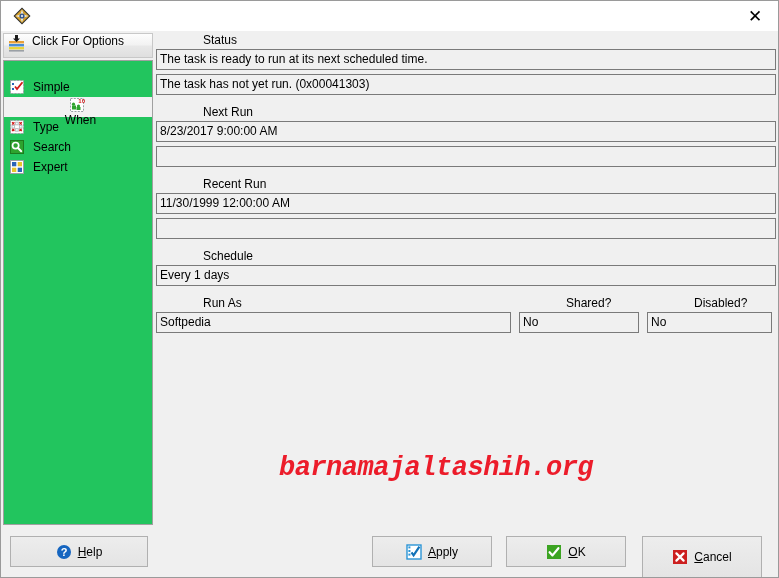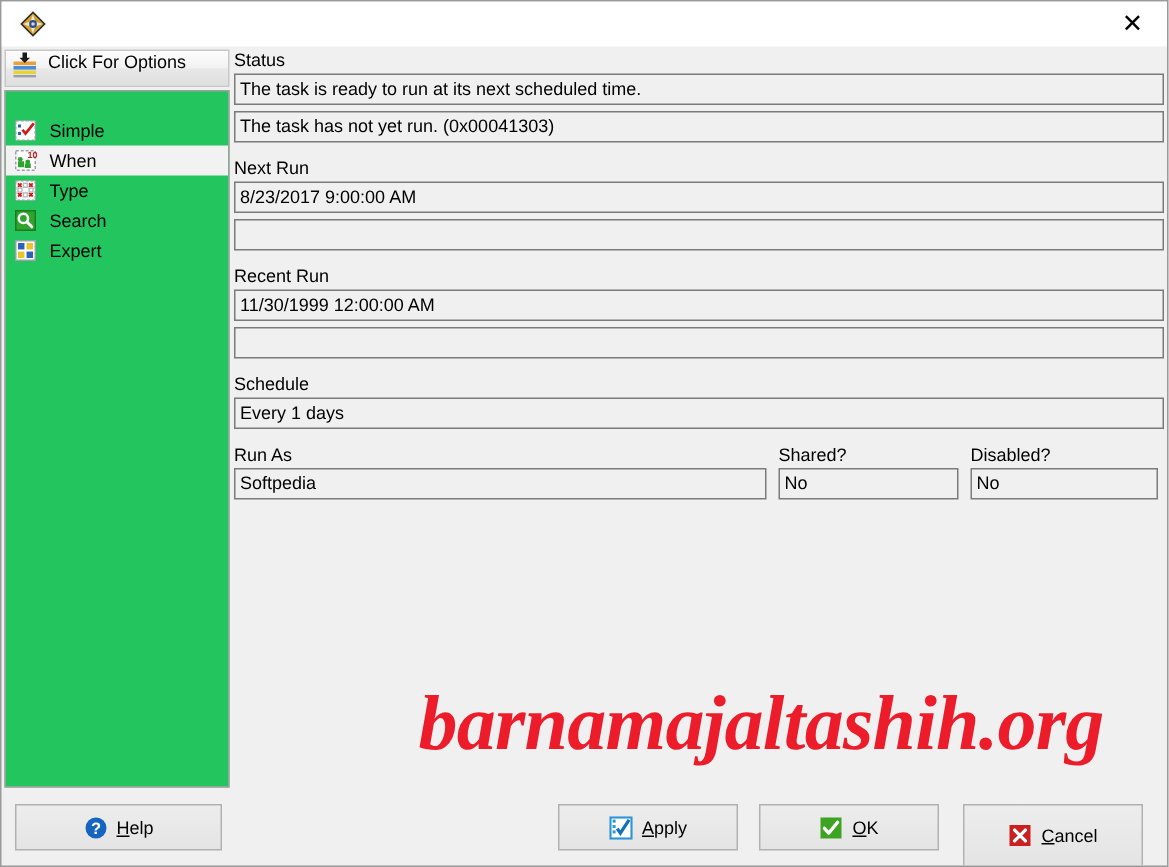--- a/index.html
+++ b/index.html
@@ -105,20 +105,21 @@
   .sb-item {
     height: 20px;
     display: flex;
     align-items: center;
     padding-left: 5px;
     font-size: 12px;
     cursor: default;
   }
   .sb-item.selected {
     background: #f2f2f2;
+    flex-direction: column;
   }
   .sb-icon {
     width: 16px;
     height: 16px;
     margin-right: 8px;
     flex: 0 0 auto;
     position: relative;
   }
 
   
@@ -127,20 +128,21 @@
     left: 155px;
     top: 32px;
     width: 620px;
     height: 494px;
   }
   .field-label {
     font-size: 12px;
     color: #000;
     margin-bottom: 2px;
     line-height: 14px;
+    margin-left: 47px;
   }
   .field-box {
     background: #f0f0f0;
     border: 1px solid #7a7a7a;
     box-sizing: border-box;
     height: 21px;
     line-height: 19px;
     padding-left: 3px;
     font-size: 12px;
     color: #000;
@@ -157,24 +159,24 @@
   }
   .col-runas { width: 355px; }
   .col-shared { width: 120px; }
   .col-disabled { width: 125px; }
 
   
   .watermark {
     position: absolute;
     left: 278px;
     top: 452px;
-    font-family: Liberation Serif, serif;
+    font-family: Liberation Mono, monospace;
     font-style: italic;
     font-weight: bold;
-    font-size: 52px;
+    font-size: 27px;
     color: #ec1c2a;
     letter-spacing: -0.5px;
     white-space: nowrap;
     pointer-events: none;
   }
 
   
   .btn {
     background: linear-gradient(to bottom, #ededed 0%, #e4e4e4 100%);
     border: 1px solid #b0b0b0;

